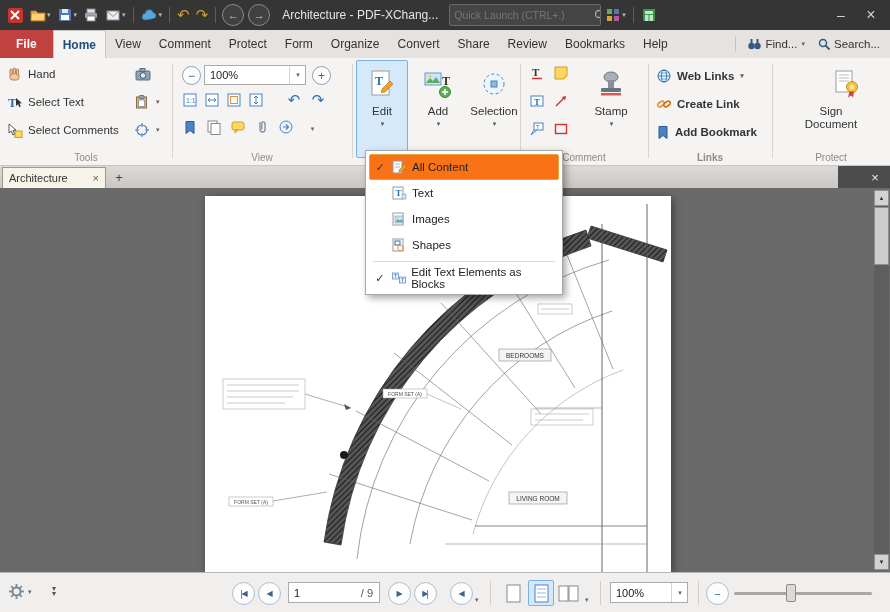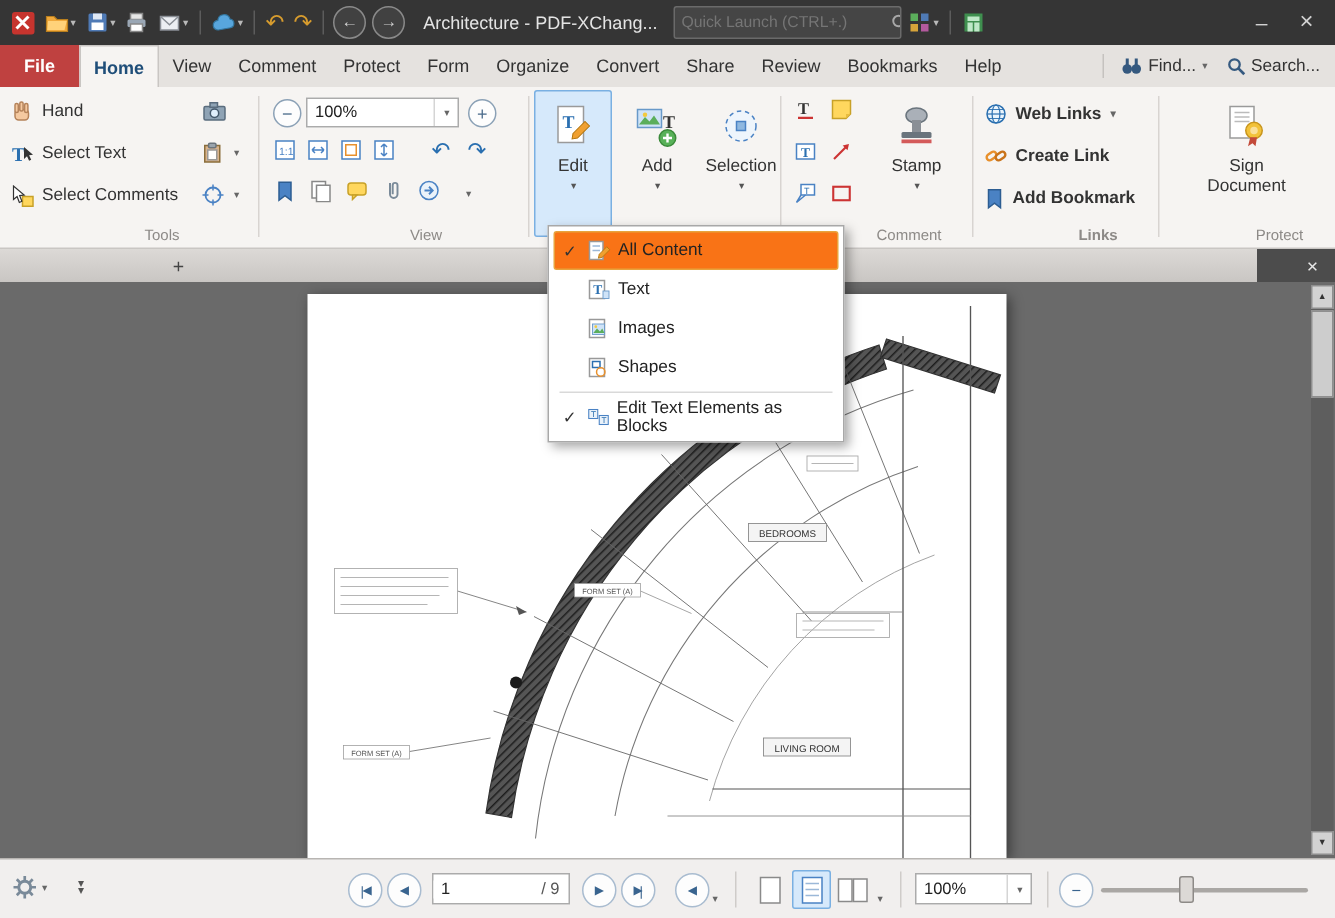--- a/index.html
+++ b/index.html
@@ -28,21 +28,21 @@
   
   .tabrow{position:absolute;left:0;top:30px;width:890px;height:28px;background:#e5e2df;display:flex;align-items:stretch;font-size:12px;color:#333;box-sizing:border-box;}
   .rtab{display:flex;align-items:center;padding:0 9px;cursor:default;}
   .rtab-file{background:#bf4140;color:#fff;padding:0 16px;font-weight:bold;}
   .rtab-active{background:#f6f4f2;border:1px solid #c9c6c3;border-bottom:none;color:#1f4e79;font-weight:bold;}
   .tabrow-right{margin-left:auto;display:flex;align-items:center;gap:4px;padding-right:6px;}
   .smallbtn{display:flex;align-items:center;gap:3px;font-size:11.5px;color:#333;padding:2px 4px;}
 
   
   .ribbon{position:absolute;left:0;top:58px;width:890px;height:108px;background:#f6f4f2;border-bottom:1px solid #c9c6c3;box-sizing:border-box;}
-  .group{position:absolute;top:0;height:107px;padding-left:44px;}
+  .group{position:absolute;top:0;height:107px;}
   .gsep{position:absolute;top:6px;height:94px;width:1px;background:#d8d4d1;}
   .glabel{position:absolute;bottom:2px;left:0;width:100%;text-align:center;font-size:10px;color:#8d8a87;}
   .toolrow{position:absolute;left:6px;display:flex;align-items:center;gap:5px;font-size:11.5px;color:#333;height:22px;}
   .bigbtn{position:absolute;top:2px;width:52px;height:98px;display:flex;flex-direction:column;align-items:center;border:1px solid transparent;border-radius:2px;padding-top:8px;box-sizing:border-box;font-size:11.5px;color:#333;}
   .bigbtn .blabel{margin-top:6px;text-align:center;line-height:13px;}
   .bigbtn .caret{margin-top:2px;}
   .bigbtn-sel{background:#d6e9fb;border-color:#7ab0e2;}
   .combo{height:20px;background:#fff;border:1px solid #ababab;display:flex;align-items:center;font-size:11px;color:#222;box-sizing:border-box;}
   .combo .cval{flex:1;padding:0 5px;}
   .combo .cdrop{width:15px;height:100%;display:flex;align-items:center;justify-content:center;border-left:1px solid #d5d5d5;}
@@ -476,38 +476,42 @@
         <svg width="14" height="15">
             <path d="M3 1.5 h8 v12 l-4-3 -4 3 z" fill="#4a82c4" stroke="#2d5d92"></path>
           </svg>
         <span class="lab">Add Bookmark</span>
       </div>
       <div class="glabel">Links</div>
     </div>
     <div class="gsep" style="left:772px;"></div>
 
     <div class="group" style="left:772px;width:118px;">
-      <div class="bigbtn" style="left:28px;width:62px;">
+      <div class="bigbtn" style="left:28px;width:62px;align-items:flex-end;">
         <svg width="28" height="30">
           <rect x="3" y="2" width="16" height="21" fill="#fff" stroke="#9a9a9a"></rect>
           <line x1="6" y1="6" x2="16" y2="6" stroke="#bbb"></line>
             <line x1="6" y1="9" x2="16" y2="9" stroke="#bbb"></line>
             <line x1="6" y1="12" x2="16" y2="12" stroke="#bbb"></line>
           <circle cx="19" cy="18" r="5.5" fill="#f2c23a" stroke="#c8951d"></circle>
           <circle cx="19" cy="18" r="2.5" fill="#fae09a"></circle>
           <path d="M16.5 22.5 l-1.5 6 3-2 2 2 1-6 z" fill="#c34a3a"></path>
         </svg>
         <span class="blabel">Sign Document</span>
       </div>
       <div class="glabel">Protect</div>
     </div>
   </div>
 
   <div class="doctabs">
     <div class="doctabs-light"></div>
+    <div class="dtab">
+      <span>Architecture</span>
+      <span class="dclose"></span>
+    </div>
     <div class="dplus"></div>
     <div class="dt-close-right"></div>
   </div>
 
   <div class="docarea">
     <div class="page">
       <svg width="466" height="376" viewBox="0 0 466 376">
         <defs>
           <pattern id="hatch" width="4" height="4" patternUnits="userSpaceOnUse" patternTransform="rotate(45)">
             <rect width="4" height="4" fill="#555"></rect>

